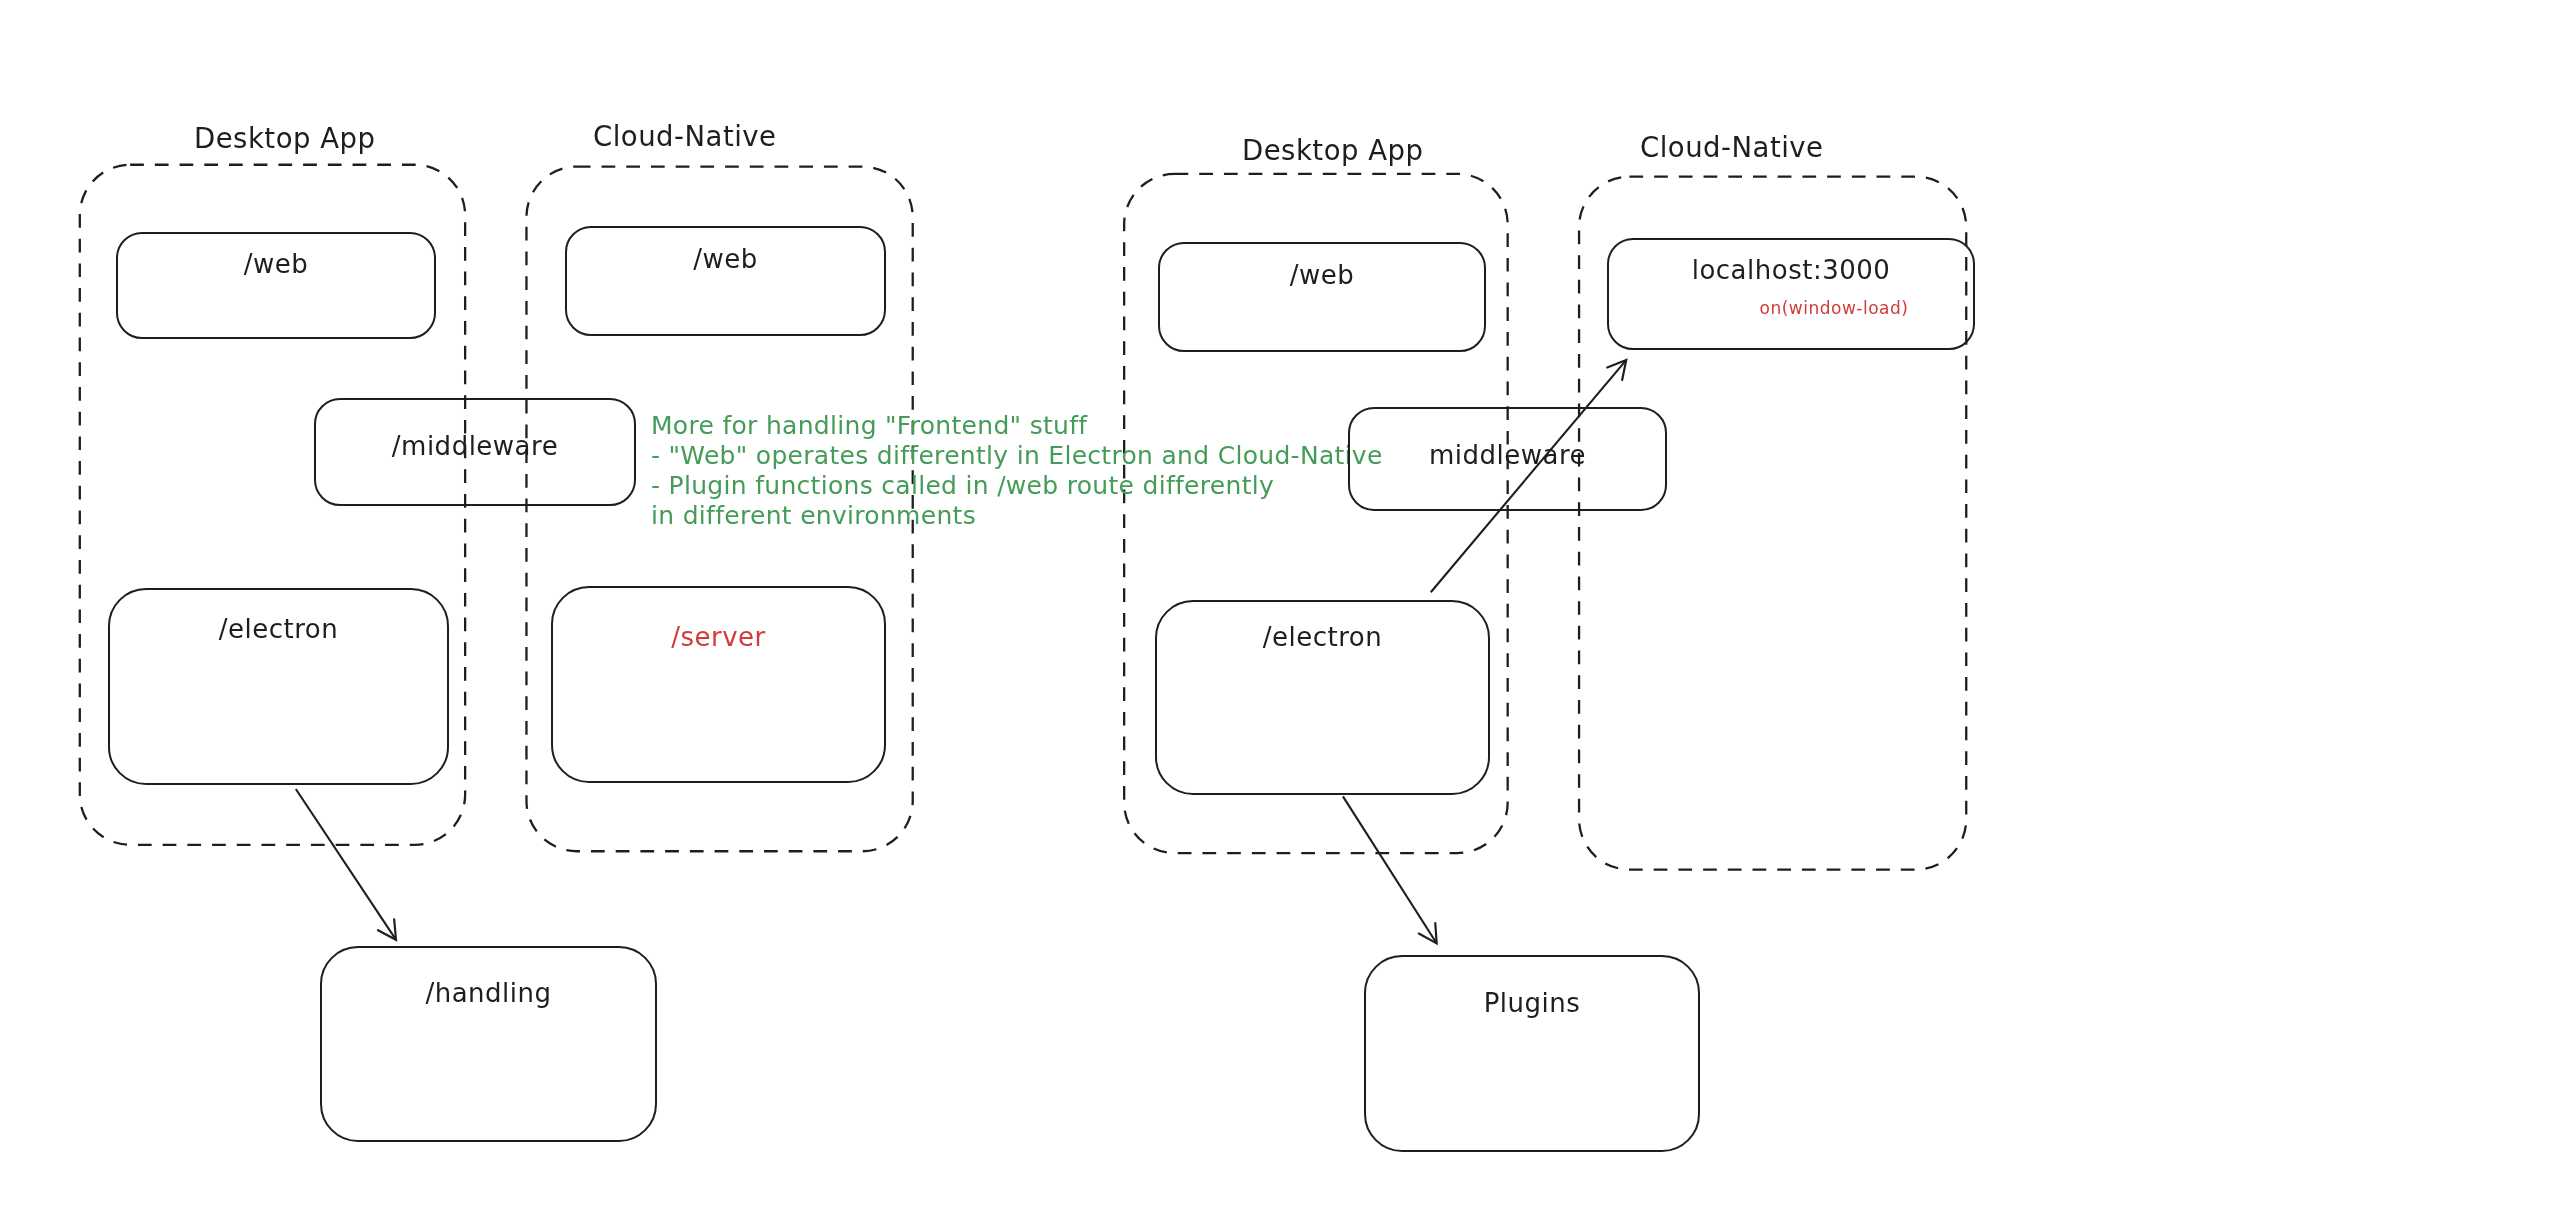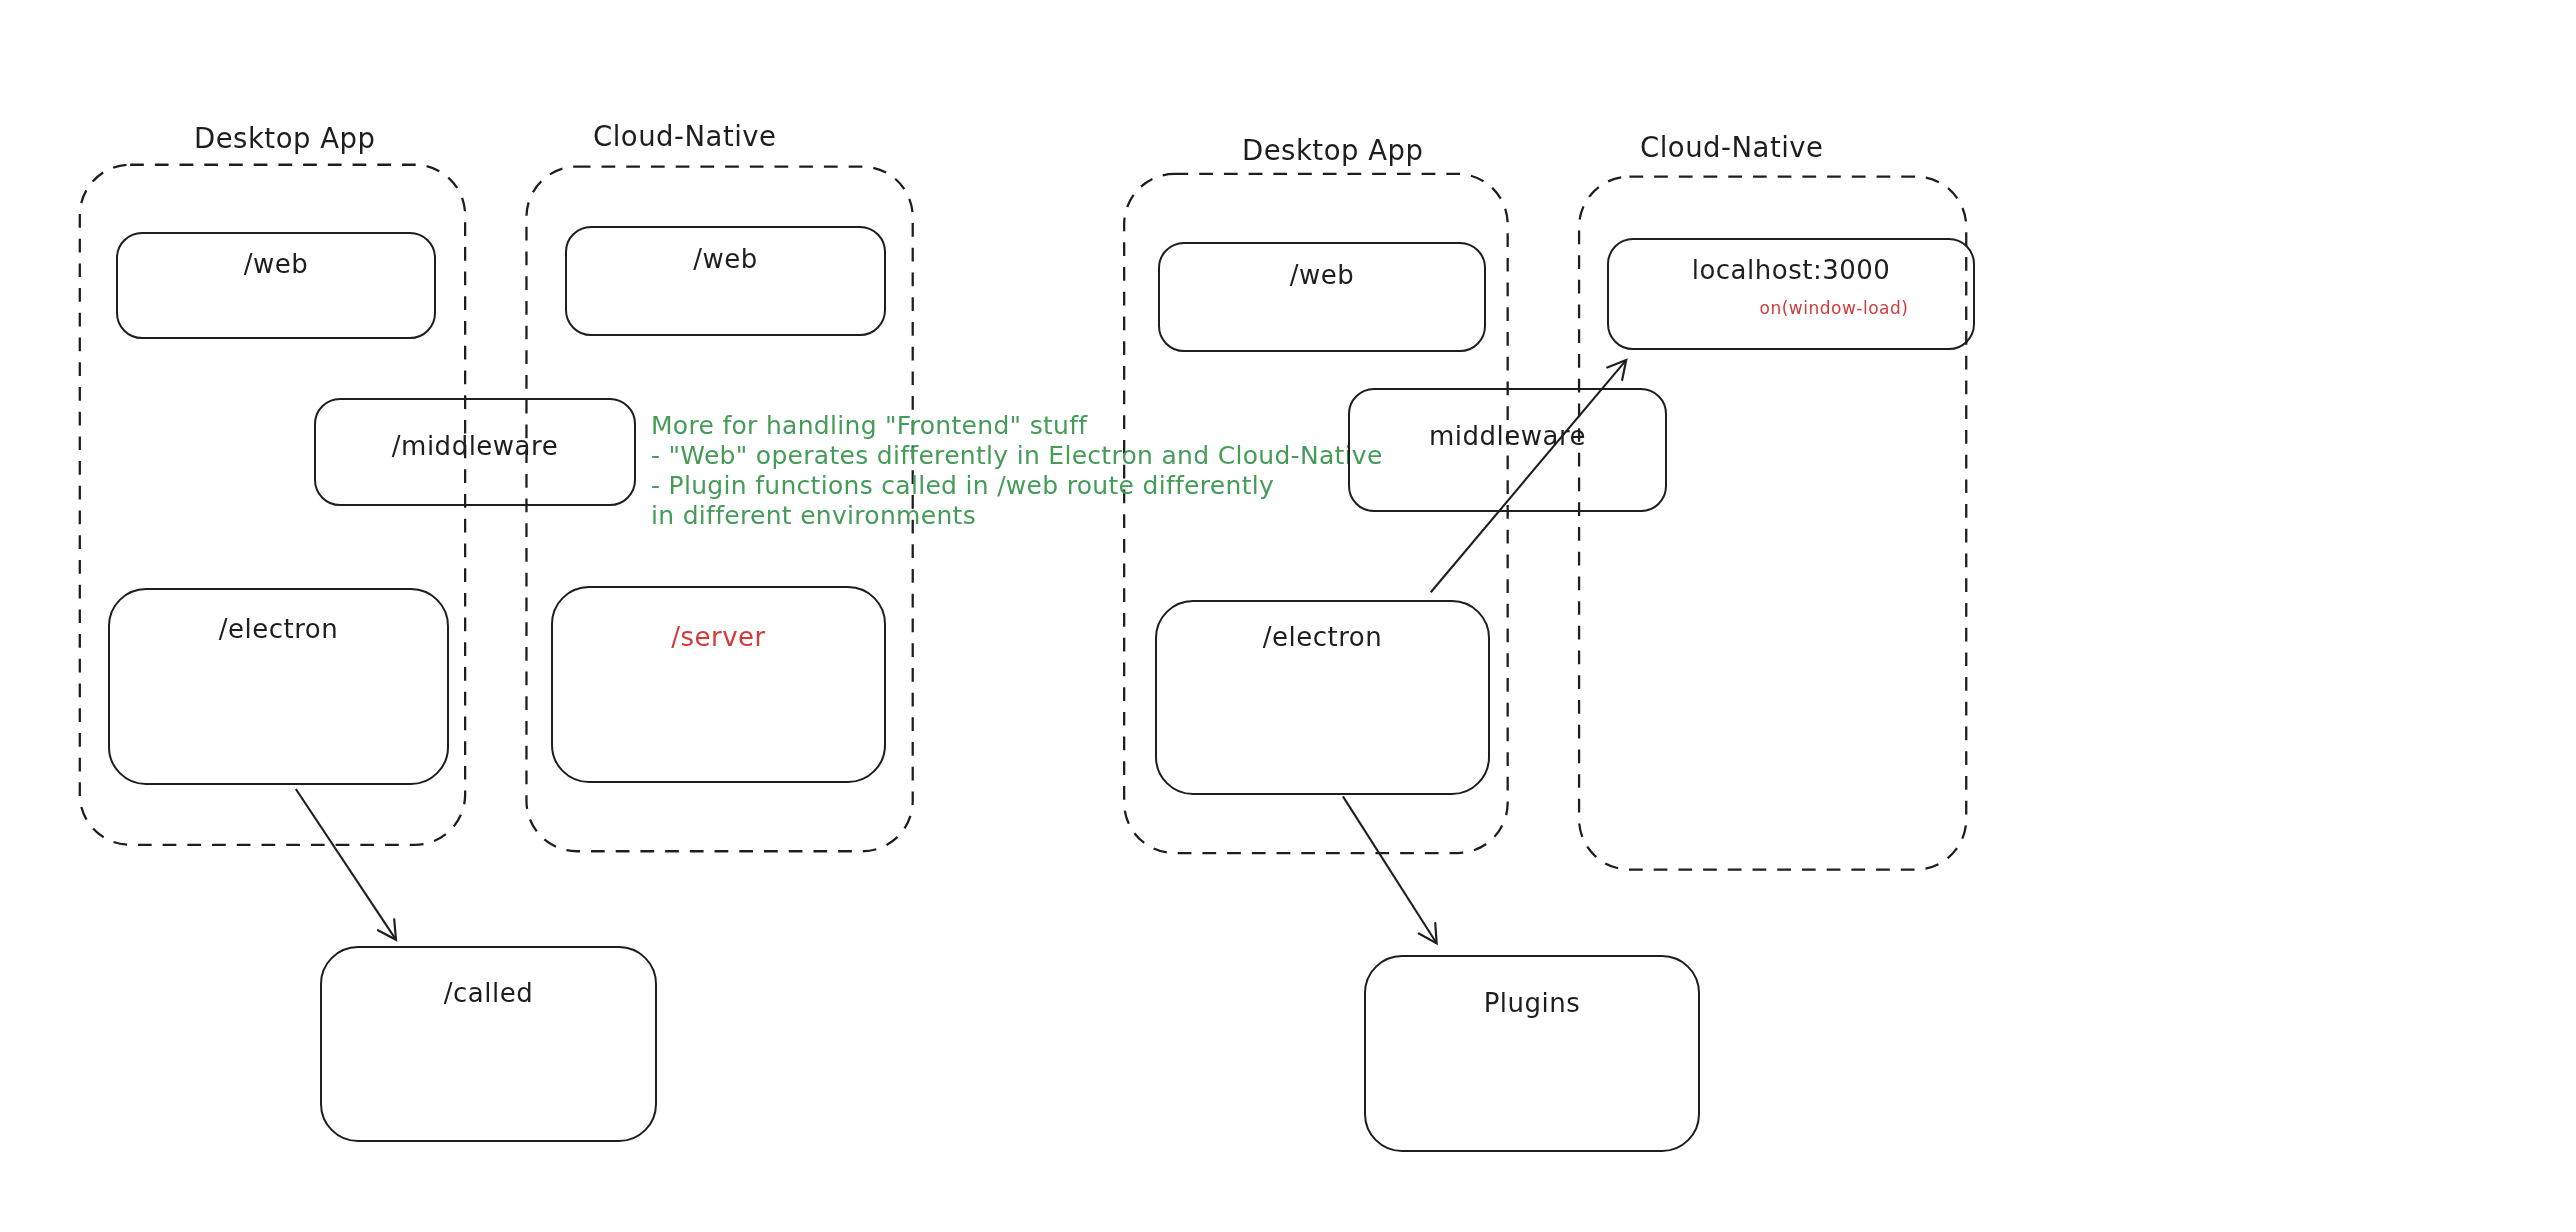--- a/index.html
+++ b/index.html
@@ -53,21 +53,21 @@
   #b-lserv{left:551px;top:586px;width:335px;height:197px;border-radius:38px;padding-top:34px;}
   #b-lplug{left:320px;top:946px;width:337px;height:196px;border-radius:38px;padding-top:30px;}
   #note-green{left:651px;top:411px;}
 
   
   #t-r-desktop{left:1242px;top:134px;}
   #t-r-cloud{left:1640px;top:131px;}
   #b-rweb{left:1158px;top:242px;width:328px;height:110px;border-radius:26px;padding-top:15.6px;}
   #b-rlocal{left:1607px;top:238px;width:368px;height:112px;border-radius:26px;padding-top:14.6px;}
   #b-rlocal .online2{position:relative;left:43px;font-size:17px;margin-top:13px;}
-  #b-rmid{left:1348px;top:388px;width:319px;height:124px;border-radius:26px;padding-top:31px;}
+  #b-rmid{left:1348px;top:407px;width:319px;height:104px;border-radius:26px;padding-top:31px;}
   #b-relec{left:1155px;top:600px;width:335px;height:195px;border-radius:38px;padding-top:20px;}
   #b-rplug{left:1364px;top:955px;width:336px;height:197px;border-radius:38px;padding-top:31px;}
   #note-red{left:2002px;top:241px;}
 </style>
 </head>
 <body>
 
 <div class="canvas">
 
   <svg class="layer" id="containers" viewBox="0 0 2814 1346" width="2576" height="1232">
@@ -91,21 +91,21 @@
   <div class="box" id="b-lmid">
     <span>/middleware</span>
   </div>
   <div class="box" id="b-lelec">
     <span>/electron</span>
   </div>
   <div class="box" id="b-lserv">
     <span class="red-text">/server</span>
   </div>
   <div class="box" id="b-lplug">
-    <span>/called</span>
+    <span>/handling</span>
   </div>
 
   <div class="note green" id="note-green">
     <div>More for handling "Frontend" stuff</div>
     <div>- "Web" operates differently in Electron and Cloud-Native</div>
     <div>- Plugin functions called in /web route differently</div>
     <div>in different environments</div>
   </div>
 
   <div class="box" id="b-rweb">

